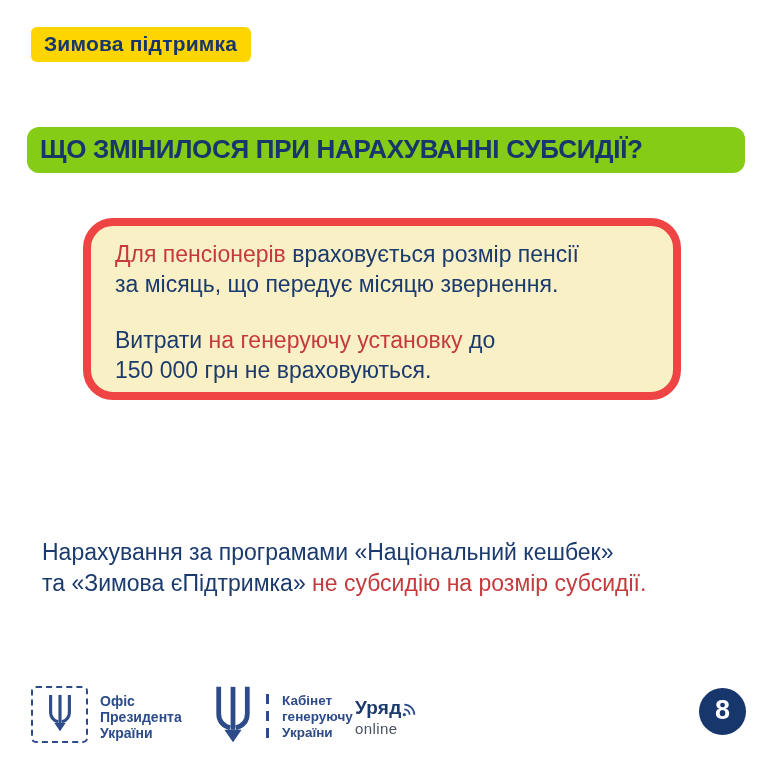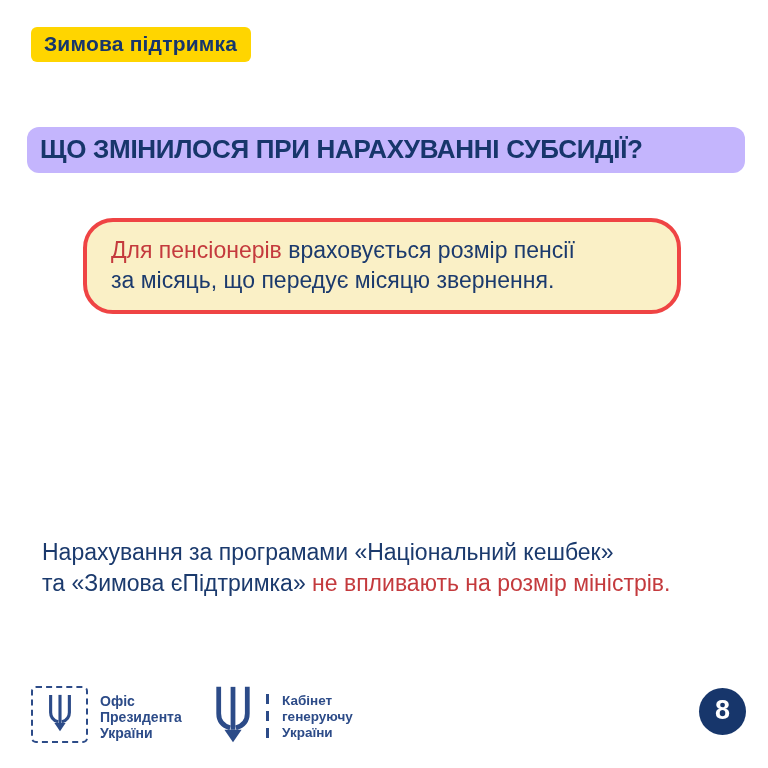--- a/index.html
+++ b/index.html
@@ -25,41 +25,41 @@
     border-radius: 6px;
     letter-spacing: 0.2px;
   }
 
   
   .title-band {
     position: absolute;
     left: 27px; top: 127px;
     width: 718px; height: 46px;
     margin: 0;
-    background: #c4b5fd;
+    background: #84cc16;
     border-radius: 12px;
     display: flex;
     align-items: center;
     padding: 0 10px 2px 13px;
     color: #17366B;
     font-size: 26px;
     font-weight: 800;
     letter-spacing: -0.3px;
     white-space: nowrap;
   }
 
   
   .info-box {
     position: absolute;
     left: 83px; top: 218px;
     width: 598px;
     background: #FAF0C6;
-    border: 4px solid #ef4444;
+    border: 8px solid #ef4444;
     border-radius: 30px;
-    padding: 13px 16px 15px 24px;
+    padding: 13px 16px 7px 24px;
   }
   .info-box p {
     margin: 0;
     color: #1B3A6D;
     font-size: 23px;
     font-weight: 500;
     line-height: 30px;
     white-space: pre-wrap;
   }
   .info-box p + p { margin-top: 26px; }
@@ -154,24 +154,26 @@
 
 <div class="canvas">
 
   <div class="badge">Зимова підтримка</div>
 
   <h1 class="title-band">ЩО ЗМІНИЛОСЯ ПРИ НАРАХУВАННІ СУБСИДІЇ?</h1>
 
   <div class="info-box">
     <p><span class="red">Для пенсіонерів</span><span> враховується розмір пенсії
 за місяць, що передує місяцю звернення.</span></p>
+    <p><span>Витрати </span><span class="red">на генеруючу установку</span><span> до
+150 000 грн не враховуються.</span></p>
   </div>
 
   <p class="note"><span>Нарахування за програмами «Національний кешбек»
-та «Зимова єПідтримка» </span><span class="red">не впливають на розмір міністрів.</span></p>
+та «Зимова єПідтримка» </span><span class="red">не субсидію на розмір субсидії.</span></p>
 
   <div class="stamp-box">
     <span>
       <svg width="28" height="40" viewBox="0 0 44 64" fill="none">
         <path d="M7 3 V31 C7 40 12 44 19 46" stroke="#2C4B88" stroke-width="5"></path>
         <path d="M37 3 V31 C37 40 32 44 25 46" stroke="#2C4B88" stroke-width="5"></path>
         <path d="M22 3 V48" stroke="#2C4B88" stroke-width="5"></path>
         <path d="M13 48 H31 L22 61 Z" fill="#2C4B88"></path>
       </svg>
     </span>
@@ -186,16 +188,27 @@
       <path d="M37 3 V31 C37 40 32 44 25 46" stroke="#2C4B88" stroke-width="5"></path>
       <path d="M22 3 V48" stroke="#2C4B88" stroke-width="5"></path>
       <path d="M13 48 H31 L22 61 Z" fill="#2C4B88"></path>
     </svg>
   </span>
   <div class="dash-sep"></div>
   <div class="kabmin-text">Кабінет
 генеруючу
 України</div>
 
+  <div class="uryad-wrap">
+    <div class="uryad-title">Уряд</div>
+    <div class="uryad-online">online</div>
+    <span class="wifi-icon">
+      <svg width="16" height="16" viewBox="0 0 24 24" fill="none">
+        <circle cx="5" cy="19" r="2.4" fill="#2C4B88"></circle>
+        <path d="M5 11 A8 8 0 0 1 13 19" stroke="#2C4B88" stroke-width="2.6"></path>
+        <path d="M5 4 A15 15 0 0 1 20 19" stroke="#2C4B88" stroke-width="2.6"></path>
+      </svg>
+    </span>
+  </div>
 
   <div class="page-circle">8</div>
 
 </div>
 
 </body></html>

